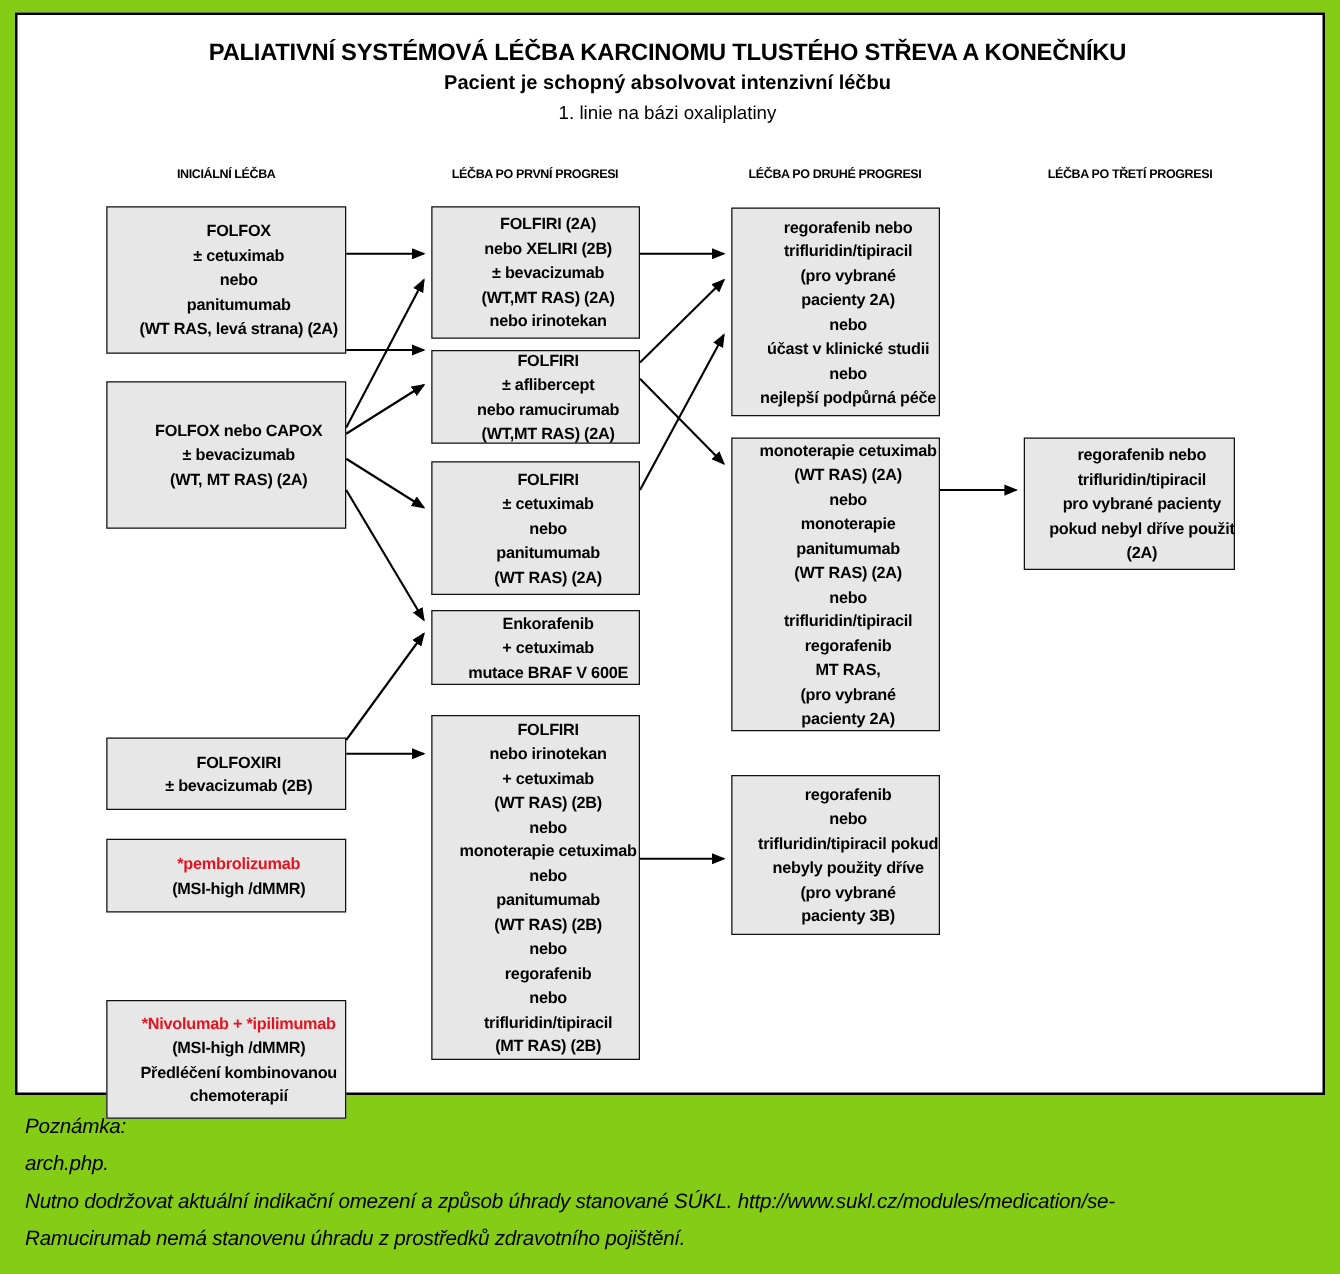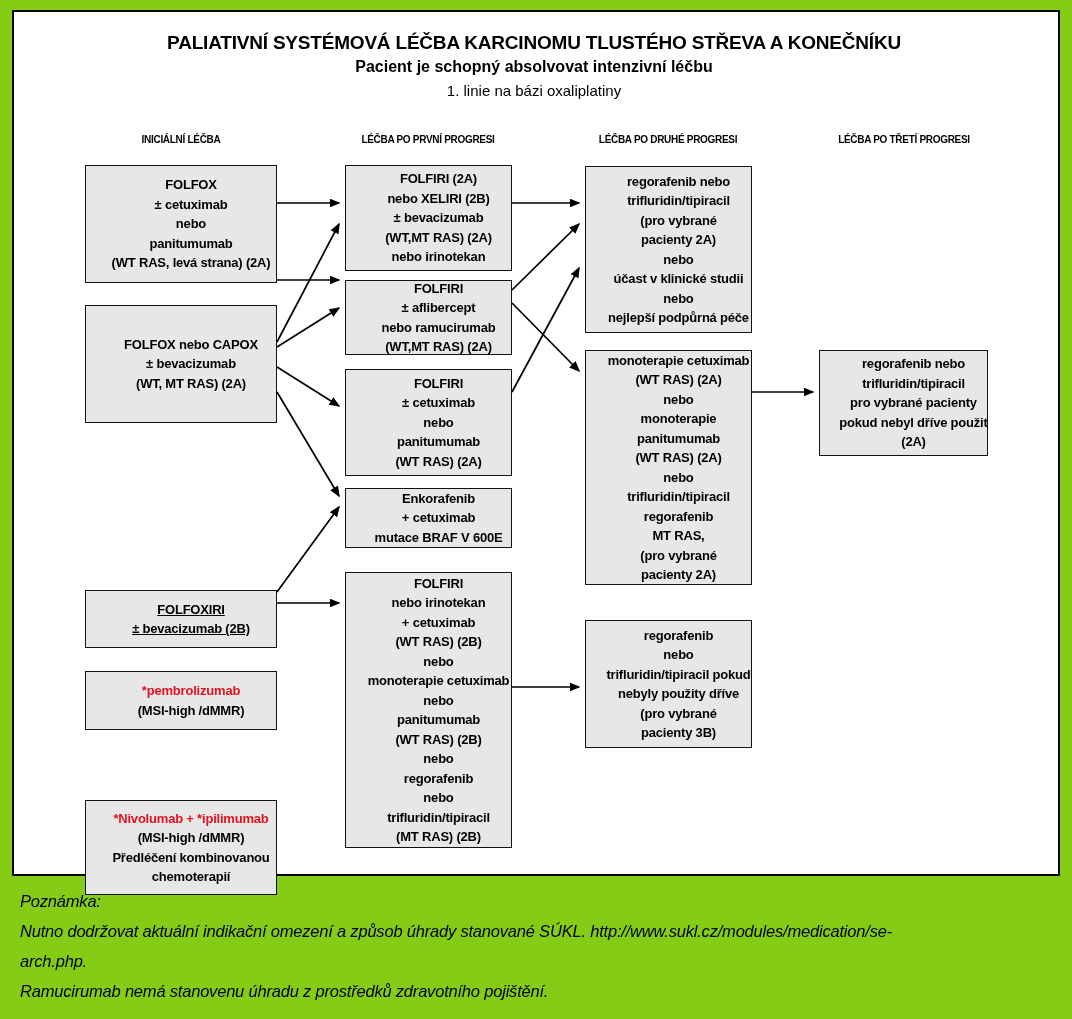--- a/index.html
+++ b/index.html
@@ -59,21 +59,21 @@
         <div class="line">± cetuximab</div>
         <div class="line">nebo</div>
         <div class="line">panitumumab</div>
         <div class="line">(WT RAS, levá strana) (2A)</div>
       </div>
       <div class="box" style="left: 85px; top: 305px; width: 192px; height: 118px;">
         <div class="line">FOLFOX nebo CAPOX</div>
         <div class="line">± bevacizumab</div>
         <div class="line">(WT, MT RAS) (2A)</div>
       </div>
-      <div class="box" style="left: 85px; top: 590px; width: 192px; height: 58px; text-decoration: underline;">
+      <div class="box" style="left: 85px; top: 590px; width: 192px; height: 58px;">
         <div class="line">FOLFOXIRI</div>
         <div class="line">± bevacizumab (2B)</div>
       </div>
       <div class="box" style="left: 85px; top: 671px; width: 192px; height: 59px;">
         <div class="line red">*pembrolizumab</div>
         <div class="line">(MSI-high /dMMR)</div>
       </div>
       <div class="box" style="left: 85px; top: 752px; width: 192px; height: 95px; margin-top: 48px;">
         <div class="line red">*Nivolumab + *ipilimumab</div>
         <div class="line">(MSI-high /dMMR)</div>
@@ -181,17 +181,17 @@
         <line x1="512" y1="290" x2="579" y2="224" stroke="#000000" stroke-width="1.7" marker-end="url(#arrhead)"></line>
         <line x1="512" y1="303" x2="579" y2="371" stroke="#000000" stroke-width="1.7" marker-end="url(#arrhead)"></line>
         <line x1="512" y1="392" x2="579" y2="268" stroke="#000000" stroke-width="1.7" marker-end="url(#arrhead)"></line>
         <line x1="512" y1="687" x2="579" y2="687" stroke="#000000" stroke-width="1.7" marker-end="url(#arrhead)"></line>
         <line x1="752" y1="392" x2="813" y2="392" stroke="#000000" stroke-width="1.7" marker-end="url(#arrhead)"></line>
       </g>
   </svg>
 
   <div id="notes">
     <div>Poznámka:</div>
+    <div>arch.php.</div>
     <div>Nutno dodržovat aktuální indikační omezení a způsob úhrady stanované SÚKL. http://www.sukl.cz/modules/medication/se-</div>
-    <div>arch.php.</div>
     <div>Ramucirumab nemá stanovenu úhradu z prostředků zdravotního pojištění.</div>
   </div>
 </div>
 
 </body></html>

